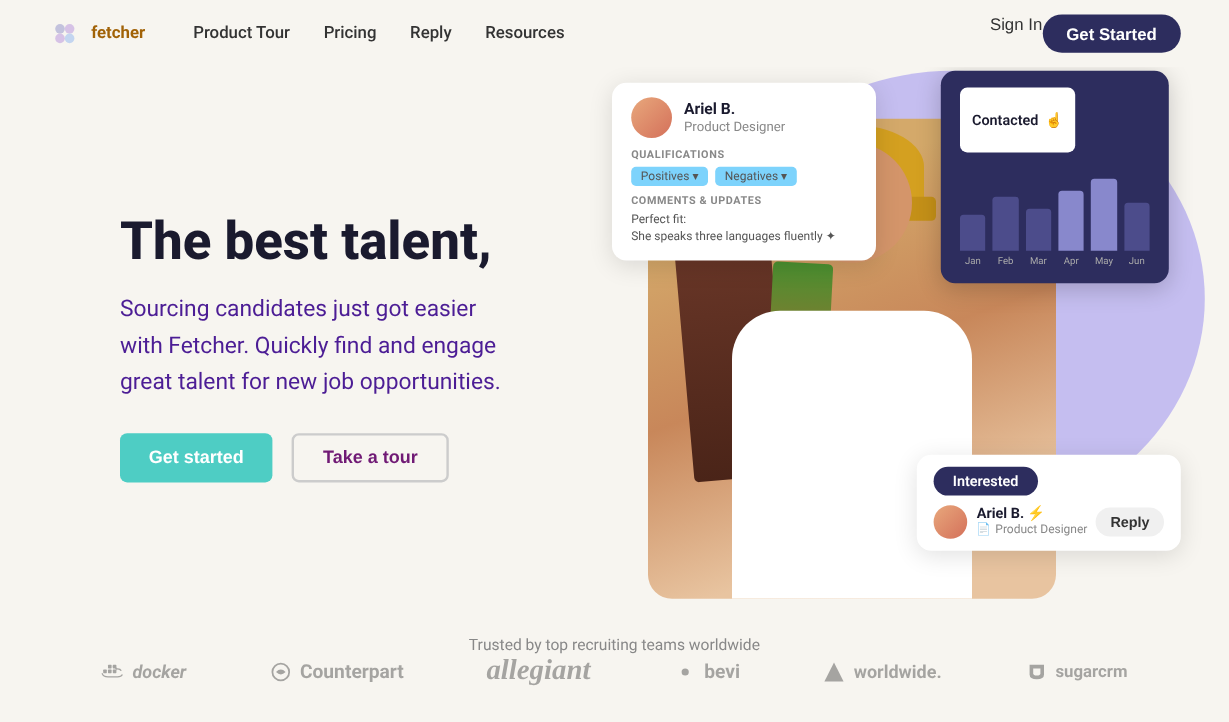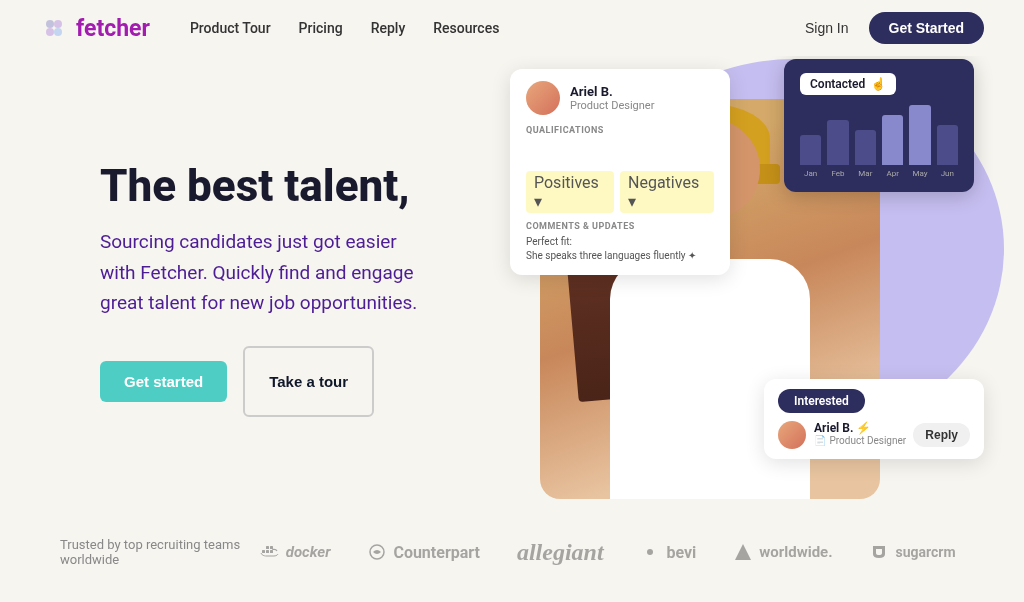--- a/index.html
+++ b/index.html
@@ -26,39 +26,38 @@
       display: flex;
       align-items: center;
       gap: 8px;
       margin-right: 40px;
     }
     .logo-icon {
       width: 28px;
       height: 28px;
     }
     .logo-text {
-      font-size: 23px;
+      font-size: 14px;
       font-weight: 700;
-      color: #a21caf;
+      color: #a16207;
     }
     .nav-links {
       display: flex;
       gap: 28px;
       flex: 1;
     }
     .nav-link {
       font-size: 14px;
       color: #333;
       text-decoration: none;
       font-weight: 500;
     }
     .nav-actions {
       display: flex;
-      gap: 20px;
-      align-items: center;
+      align-items: flex-start;
     }
     .btn-signin {
       font-size: 14px;
       color: #333;
       font-weight: 500;
       cursor: pointer;
       background: none;
       border: none;
     }
     .btn-getstarted-nav {
@@ -117,24 +116,24 @@
       border: none;
       border-radius: 6px;
       padding: 12px 24px;
       font-size: 15px;
       font-weight: 600;
       cursor: pointer;
     }
 
     .btn-tour {
       background: transparent;
-      color: #0f172a;
+      color: #701a75;
       border: 2px solid #ccc;
       border-radius: 6px;
-      padding: 25px 24px;
+      padding: 10px 24px;
       font-size: 15px;
       font-weight: 600;
       cursor: pointer;
     }
 
     
     .hero-right {
       flex: 1;
       position: relative;
       height: 480px;
@@ -268,26 +267,25 @@
       letter-spacing: 0.5px;
       margin-bottom: 4px;
       text-transform: uppercase;
     }
     .qualifications-row {
       display: flex;
       gap: 6px;
       margin-bottom: 8px;
     }
     .qual-pill {
-      background: #fef9c3;
+      background: #7dd3fc;
       border-radius: 4px;
       padding: 2px 8px;
-      font-size: 16px;
+      font-size: 10px;
       color: #555;
-      margin-top: 32px;
     }
     .comment-text {
       font-size: 10px;
       color: #555;
       line-height: 1.4;
     }
 
     
     .card-chart {
       position: absolute;
@@ -297,27 +295,27 @@
       background: #2d2d5e;
       border-radius: 12px;
       padding: 14px 16px;
       width: 190px;
       box-shadow: 0 4px 20px rgba(0,0,0,0.2);
     }
     .contacted-badge {
       background: white;
       color: #1a1a2e;
       border-radius: 6px;
-      padding: 4px 10px;
+      padding: 20px 10px;
       font-size: 12px;
       font-weight: 600;
       display: inline-flex;
       align-items: flex-start;
       gap: 6px;
-      margin-bottom: 10px;
+      margin-bottom: 22px;
     }
     .cursor-icon {
       font-size: 12px;
     }
     .chart-bars {
       display: flex;
       align-items: flex-end;
       gap: 6px;
       height: 60px;
     }
@@ -402,21 +400,21 @@
       font-weight: 600;
       cursor: pointer;
       color: #333;
     }
 
     
     .trusted-section {
       height: 100px;
       background: #f7f5f0;
       display: flex;
-      flex-direction: row;
+      flex-direction: column;
       align-items: center;
       justify-content: center;
       gap: 0;
       padding: 10px 60px;
     }
     .trusted-label {
       font-size: 13px;
       color: #888;
     }
     .logos-row {

